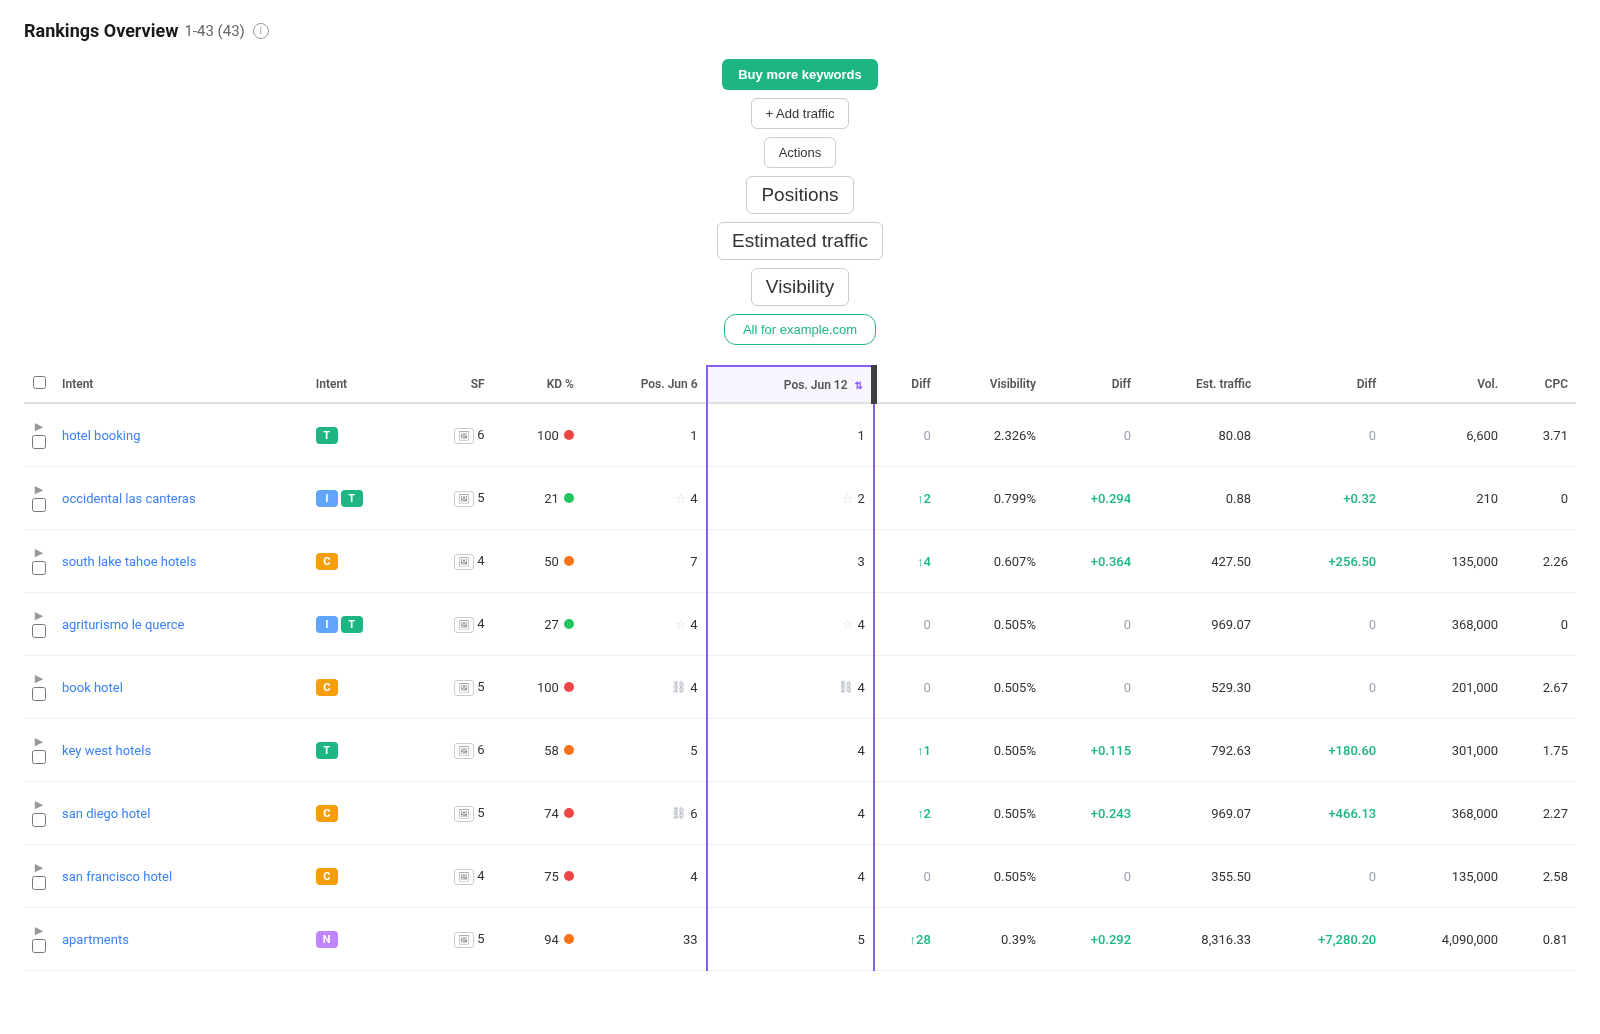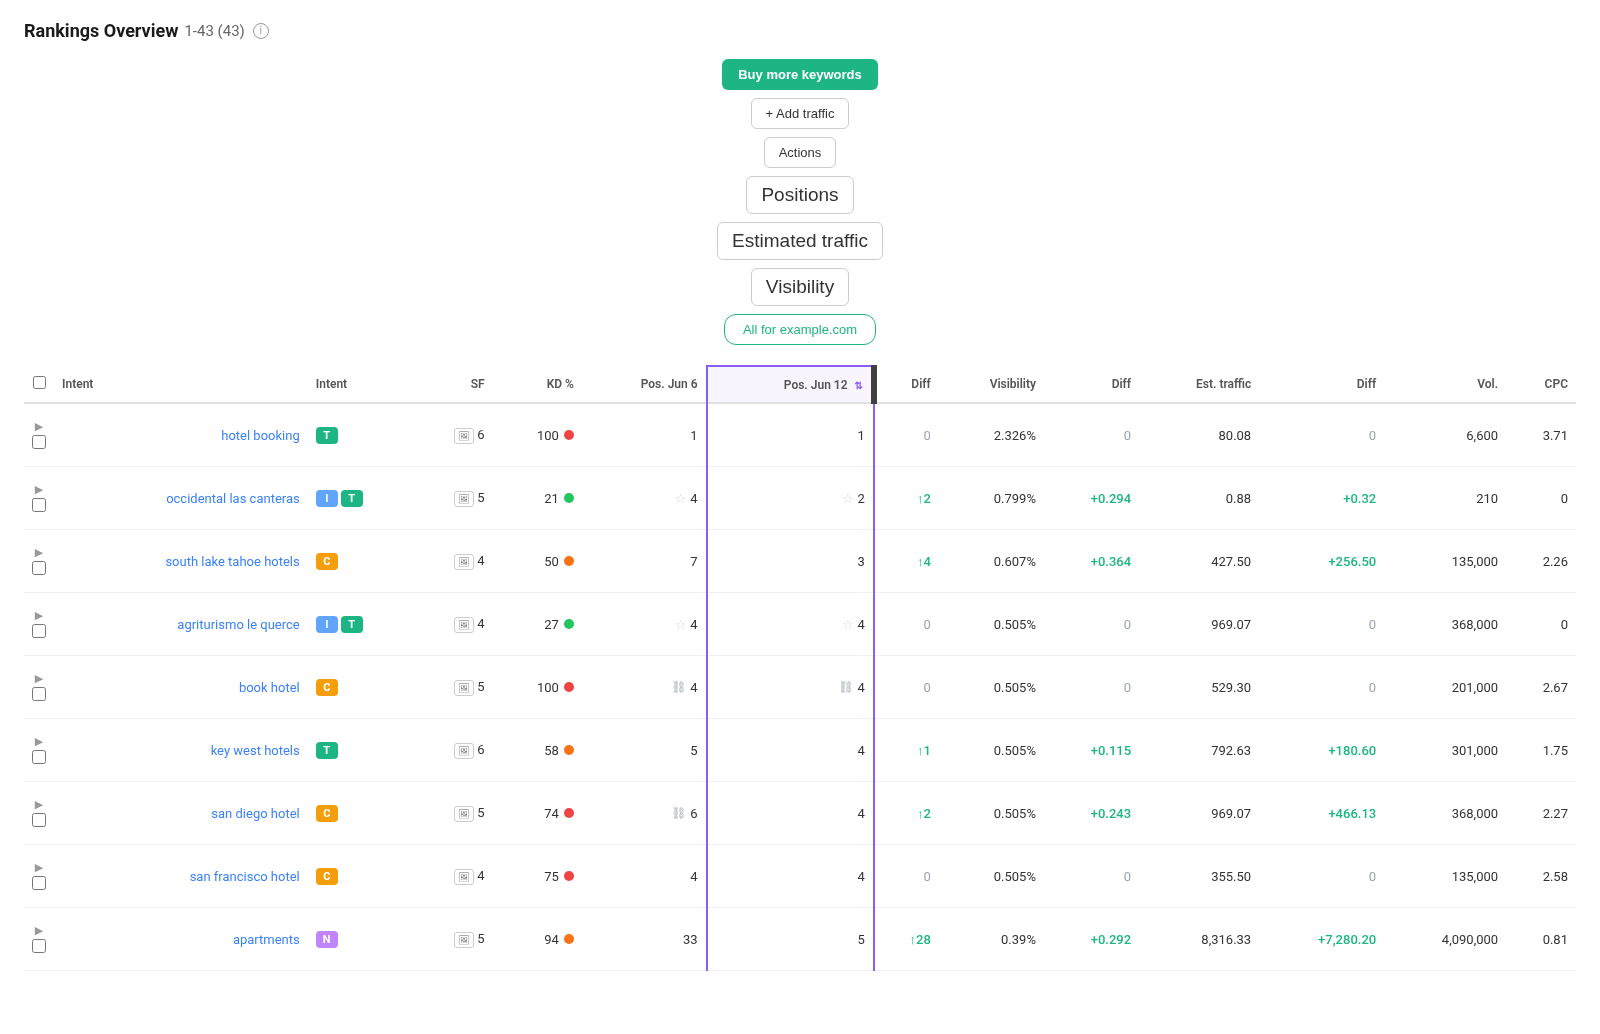--- a/index.html
+++ b/index.html
@@ -121,21 +121,21 @@
     tbody tr {
       border-bottom: 1px solid #f0f0f0;
     }
     tbody td {
       padding: 14px 8px;
       text-align: right;
       color: #333;
       vertical-align: middle;
     }
     tbody td.left {
-      text-align: right;
+      text-align: left;
     }
     .keyword-link {
       color: #3b82f6;
       text-decoration: none;
       font-weight: 400;
     }
     .expand-btn {
       background: none;
       border: none;
       color: #999;

